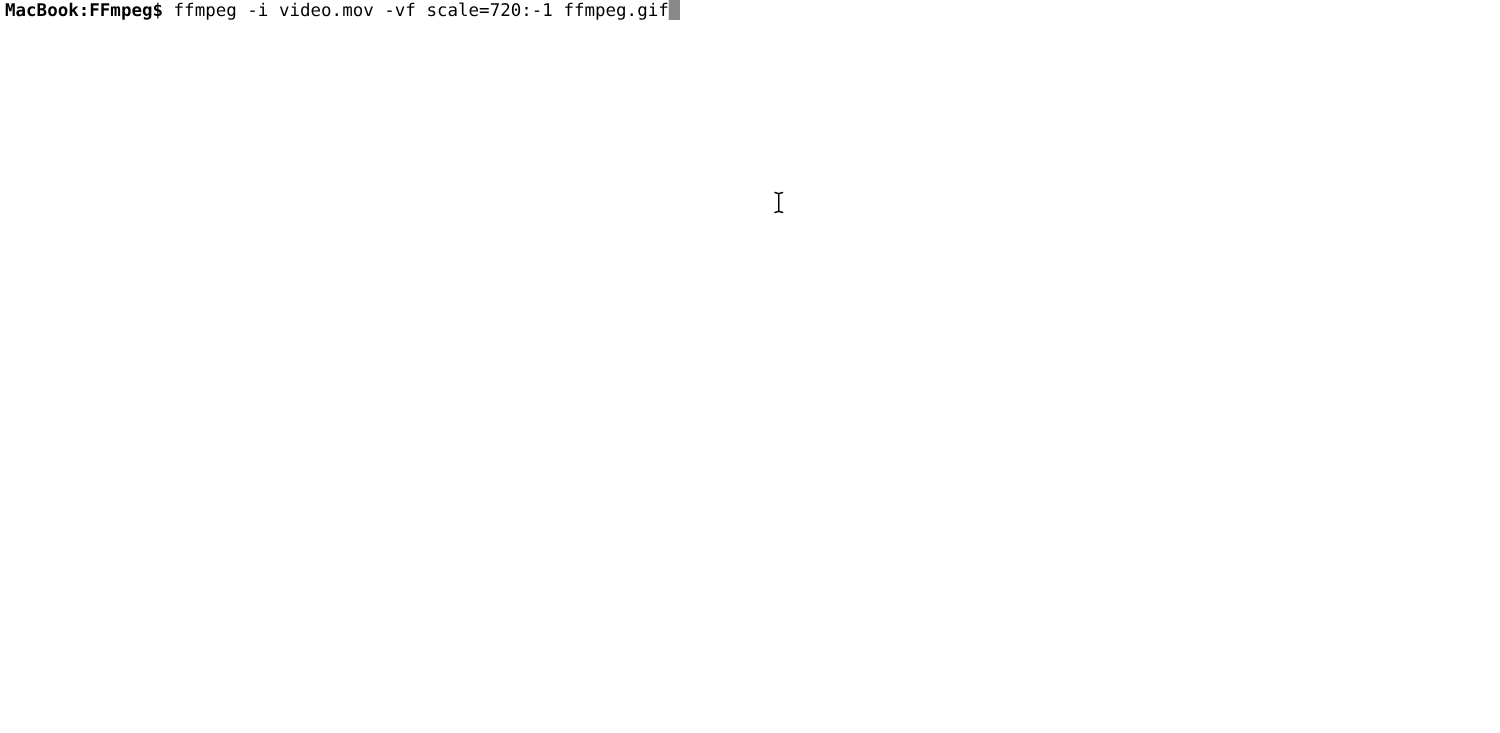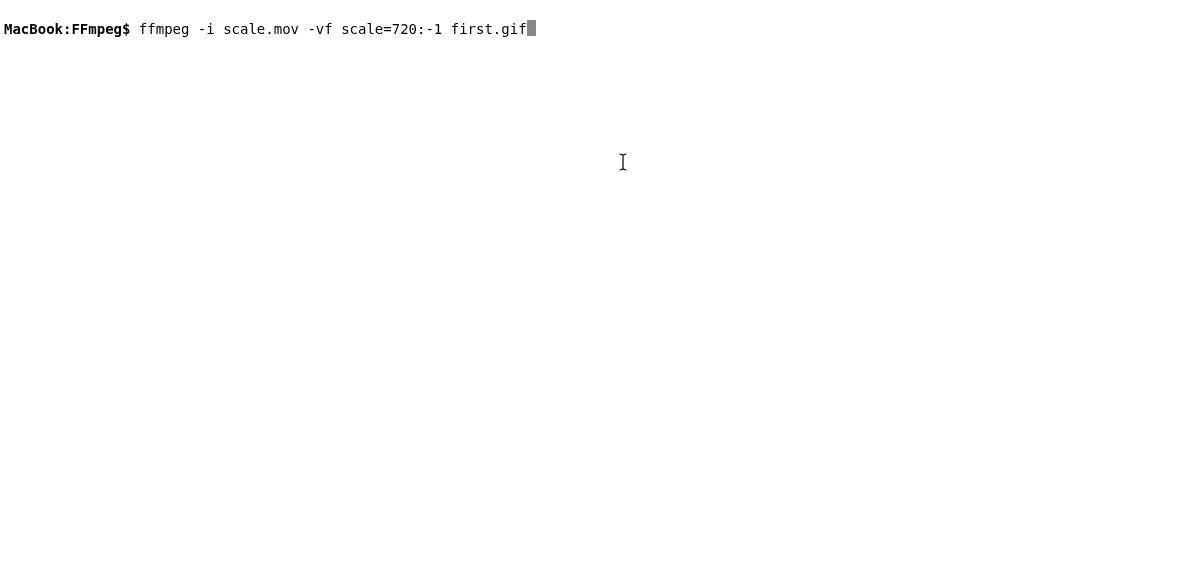--- a/index.html
+++ b/index.html
@@ -12,21 +12,21 @@
       height: 586px;
       background: #ffffff;
       font-family: "Menlo", "Monaco", "Consolas", monospace;
       font-size: 14px;
       line-height: 1.3;
       color: #000000;
       position: relative;
       overflow: hidden;
     }
     .terminal-line {
-      padding: 20px 4px;
+      padding: 0 4px;
       white-space: pre;
       display: flex;
     }
     .prompt {
       font-weight: bold;
     }
     .command {
       font-weight: normal;
     }
     .cursor {
@@ -43,20 +43,20 @@
       top: 153px;
       width: 10px;
       height: 18px;
       pointer-events: none;
     }
   </style>
 </head>
 <body>
 
 <div class="terminal-line">
-  <span class="prompt">MacBook:FFmpeg$ </span><span class="command">ffmpeg -i scale.mov -vf scale=720:-1 first.gif</span><span class="cursor"></span>
+  <span class="prompt">MacBook:FFmpeg$ </span><span class="command">ffmpeg -i video.mov -vf scale=720:-1 ffmpeg.gif</span><span class="cursor"></span>
 </div>
 
 <div class="text-cursor-pointer">
   <svg width="10" height="18" viewBox="0 0 10 18">
     <path d="M2 1 L5 2 L8 1 M5 2 L5 16 M2 17 L5 16 L8 17" stroke="#000000" stroke-width="1.2" fill="none" stroke-linecap="round"></path>
   </svg>
 </div>
 
 </body></html>

